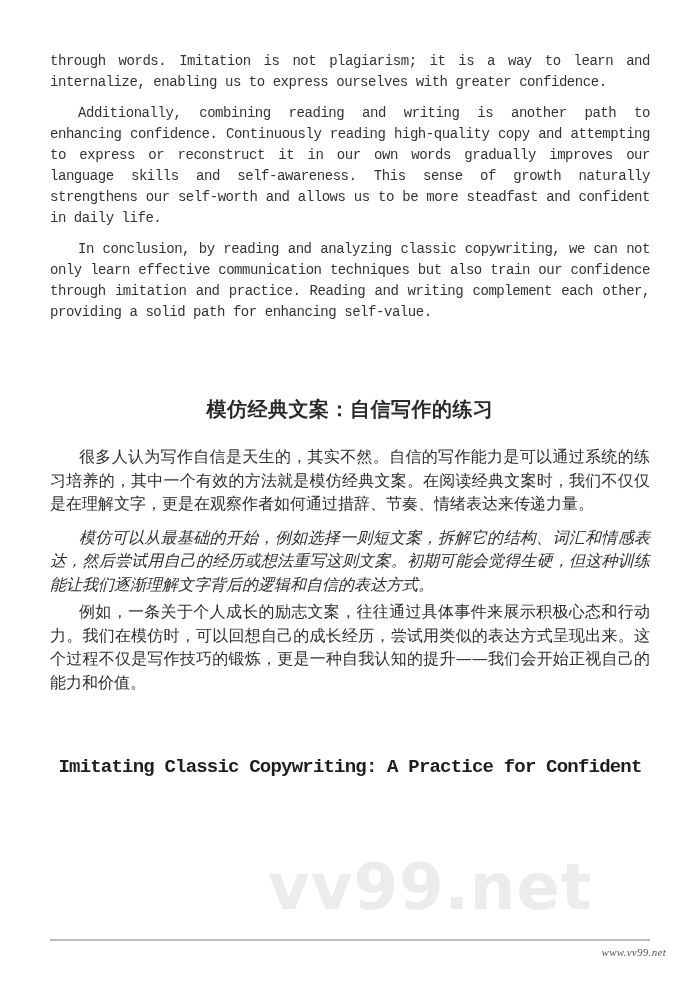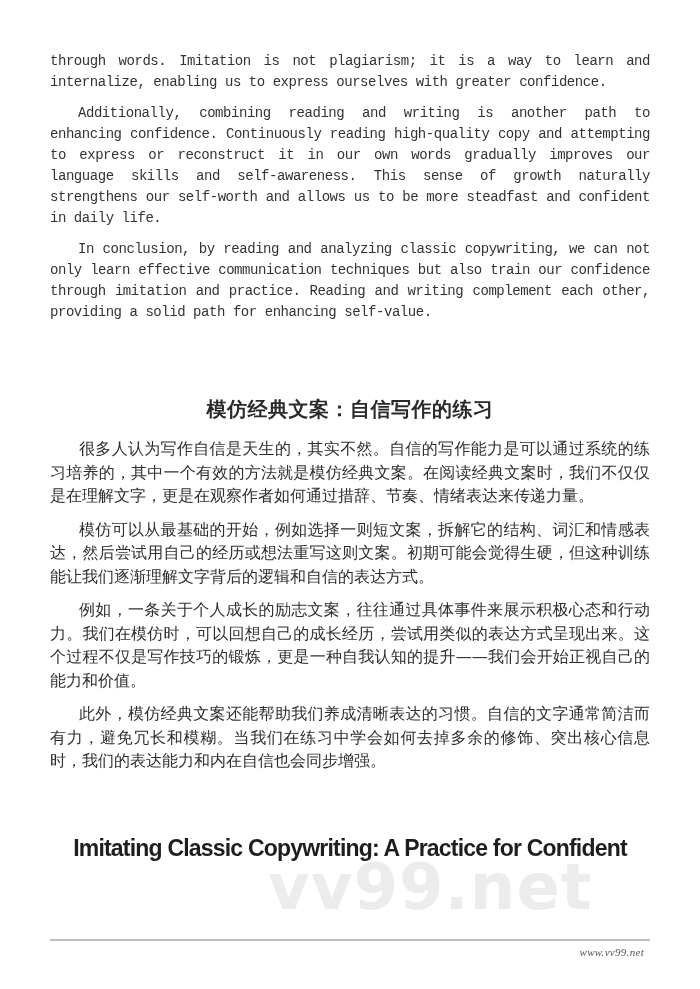--- a/index.html
+++ b/index.html
@@ -42,22 +42,22 @@
     .cn-title {
       font-family: "DejaVu Sans", "Liberation Sans", sans-serif;
       font-size: 20px;
       font-weight: bold;
       text-align: center;
       color: #2a2a2a;
       margin: 0;
       letter-spacing: 0.5px;
     }
     .en-title {
-      font-family: Liberation Sans, sans-serif;
-      font-size: 23px;
+      font-family: Liberation Mono, monospace;
+      font-size: 19px;
       text-align: center;
       color: #1e1e1e;
       margin: 0;
       letter-spacing: -0.8px;
       white-space: nowrap;
     }
     .watermark {
       position: absolute;
       left: 268px;
       top: 850px;
@@ -72,21 +72,21 @@
     .footer-line {
       position: absolute;
       left: 50px;
       top: 939px;
       width: 600px;
       height: 2px;
       background: #bdbdbd;
     }
     .footer-url {
       position: absolute;
-      right: 56px;
+      right: 34px;
       top: 946px;
       font-family: "Liberation Serif", "DejaVu Serif", serif;
       font-style: italic;
       font-size: 11px;
       color: #555555;
       letter-spacing: 0.3px;
     }
     .z1 { position: relative; z-index: 1; }
   </style>
 </head>
@@ -96,25 +96,24 @@
 
 <div class="page z1">
 
   <div style="padding-top:51px;">
     <p class="en-para" style="margin-bottom:10px;">through words. Imitation is not plagiarism; it is a way to learn and internalize, enabling us to express ourselves with greater confidence.</p>
     <p class="en-para indent" style="margin-bottom:10px;">Additionally, combining reading and writing is another path to enhancing confidence. Continuously reading high-quality copy and attempting to express or reconstruct it in our own words gradually improves our language skills and self-awareness. This sense of growth naturally strengthens our self-worth and allows us to be more steadfast and confident in daily life.</p>
     <p class="en-para indent">In conclusion, by reading and analyzing classic copywriting, we can not only learn effective communication techniques but also train our confidence through imitation and practice. Reading and writing complement each other, providing a solid path for enhancing self-value.</p>
   </div>
 
   <div style="padding-top:73px;">
-    <h2 class="cn-title" style="margin-bottom:14px;">模仿经典文案：自信写作的练习</h2>
+    <h2 class="cn-title" style="margin-bottom:22px;">模仿经典文案：自信写作的练习</h2>
     <p class="cn-para" style="margin-bottom:10px;">很多人认为写作自信是天生的，其实不然。自信的写作能力是可以通过系统的练习培养的，其中一个有效的方法就是模仿经典文案。在阅读经典文案时，我们不仅仅是在理解文字，更是在观察作者如何通过措辞、节奏、情绪表达来传递力量。</p>
-    <p class="cn-para" style="margin-bottom:10px;">模仿可以从最基础的开始，例如选择一则短文案，拆解它的结构、词汇和情感表达，然后尝试用自己的经历或想法重写这则文案。初期可能会觉得生硬，但这种训练能让我们逐渐理解文字背后的逻辑和自信的表达方式。</p>
+    <p class="cn-para" style="margin-bottom:4px;font-style:italic;">模仿可以从最基础的开始，例如选择一则短文案，拆解它的结构、词汇和情感表达，然后尝试用自己的经历或想法重写这则文案。初期可能会觉得生硬，但这种训练能让我们逐渐理解文字背后的逻辑和自信的表达方式。</p>
     <p class="cn-para" style="margin-bottom:10px;">例如，一条关于个人成长的励志文案，往往通过具体事件来展示积极心态和行动力。我们在模仿时，可以回想自己的成长经历，尝试用类似的表达方式呈现出来。这个过程不仅是写作技巧的锻炼，更是一种自我认知的提升——我们会开始正视自己的能力和价值。</p>
-    <p class="cn-para" style="margin-bottom:10px;">此外，模仿经典文案还能帮助我们养成清晰表达的习惯。自信的文字通常简洁而有力，避免冗长和模糊。当我们在练习中学会如何去掉多余的修饰、突出核心信息时，我们的表达能力和内在自信也会同步增强。</p>
   </div>
 
   <div style="padding-top:52px;">
     <h2 class="en-title">Imitating Classic Copywriting: A Practice for Confident</h2>
   </div>
 </div>
 
 <div class="footer-line"></div>
 <div class="footer-url">www.vv99.net</div>
 

